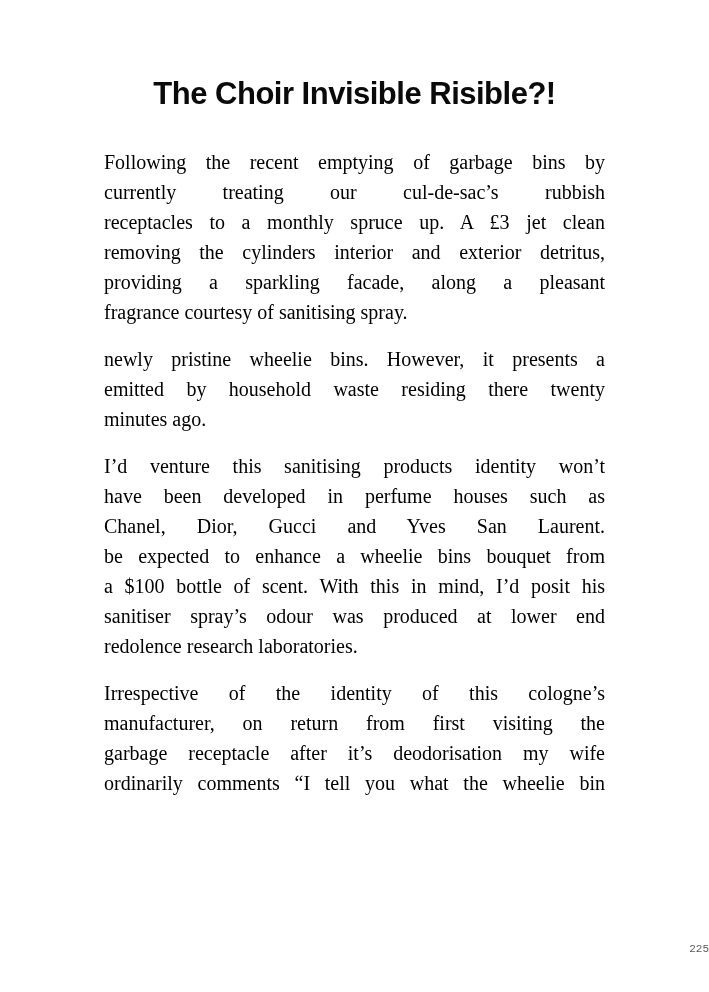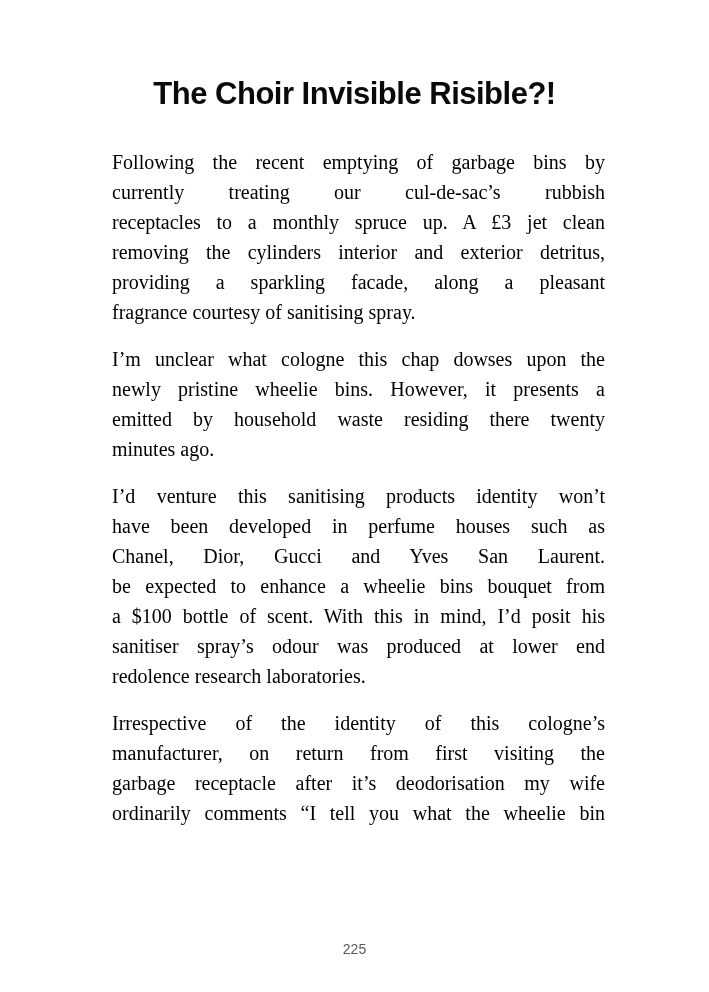--- a/index.html
+++ b/index.html
@@ -32,54 +32,52 @@
     font-family: "Liberation Serif", "DejaVu Serif", serif;
     font-size: 20px;
     line-height: 30px;
     color: #000000;
   }
   .para {
     margin: 0 0 17px 0;
   }
   .line {
     text-align: justify;
-    margin-left: 8px;
   }
   .line.full {
     text-align-last: justify;
   }
   .footer {
     position: absolute;
     left: 0;
     right: 0;
     bottom: 36px;
-    text-align: center;
-    font-family: Liberation Sans, sans-serif;
-    font-size: 14px;
+    text-align: right;
+    font-family: Liberation Mono, monospace;
+    font-size: 11px;
     line-height: 14px;
     color: #5a5a5a;
   }
 </style>
 </head>
 <body>
 
 <div class="page">
   <h1 class="title">The Choir Invisible Risible?!</h1>
 
   <div class="article-body">
       <div class="para">
         <div class="line full">Following the recent emptying of garbage bins by</div>
         <div class="line full">currently treating our cul-de-sac’s rubbish</div>
         <div class="line full">receptacles to a monthly spruce up. A £3 jet clean</div>
         <div class="line full">removing the cylinders interior and exterior detritus,</div>
         <div class="line full">providing a sparkling facade, along a pleasant</div>
         <div class="line">fragrance courtesy of sanitising spray.</div>
       </div>
       <div class="para">
-        <div class="line full">I’m unclear what cologne this chap dowses upon the</div>
         <div class="line full">newly pristine wheelie bins. However, it presents a</div>
         <div class="line full">emitted by household waste residing there twenty</div>
         <div class="line">minutes ago.</div>
       </div>
       <div class="para">
         <div class="line full">I’d venture this sanitising products identity won’t</div>
         <div class="line full">have been developed in perfume houses such as</div>
         <div class="line full">Chanel, Dior, Gucci and Yves San Laurent.</div>
         <div class="line full">be expected to enhance a wheelie bins bouquet from</div>
         <div class="line full">a $100 bottle of scent. With this in mind, I’d posit his</div>

